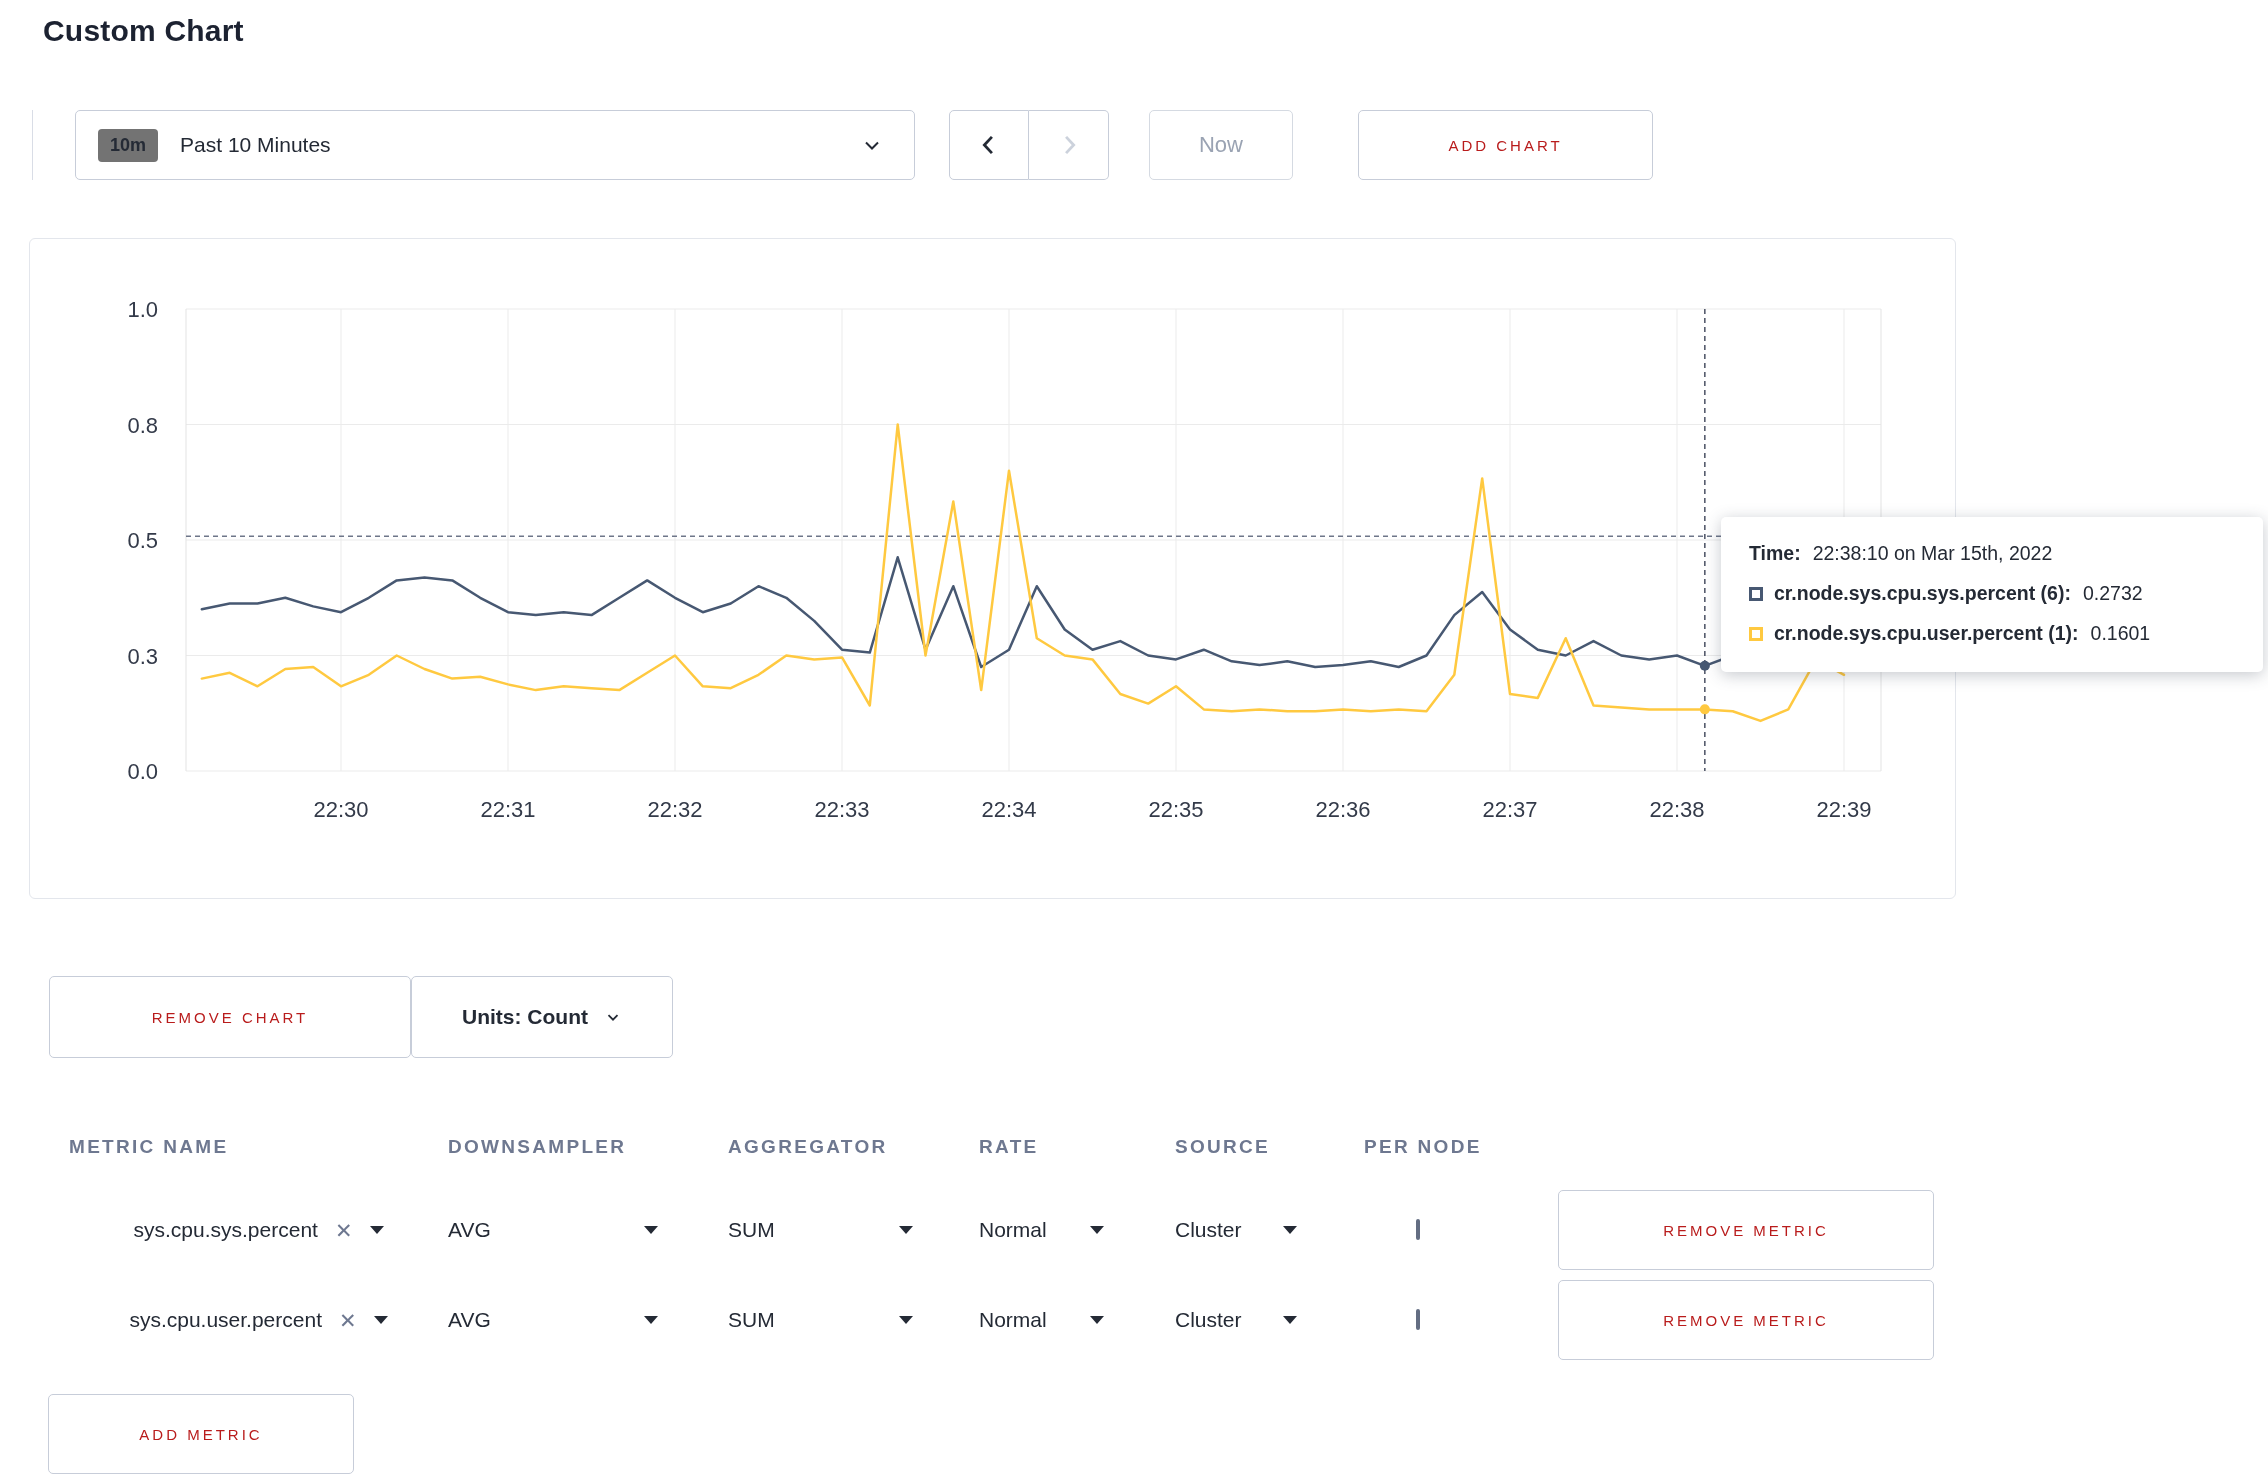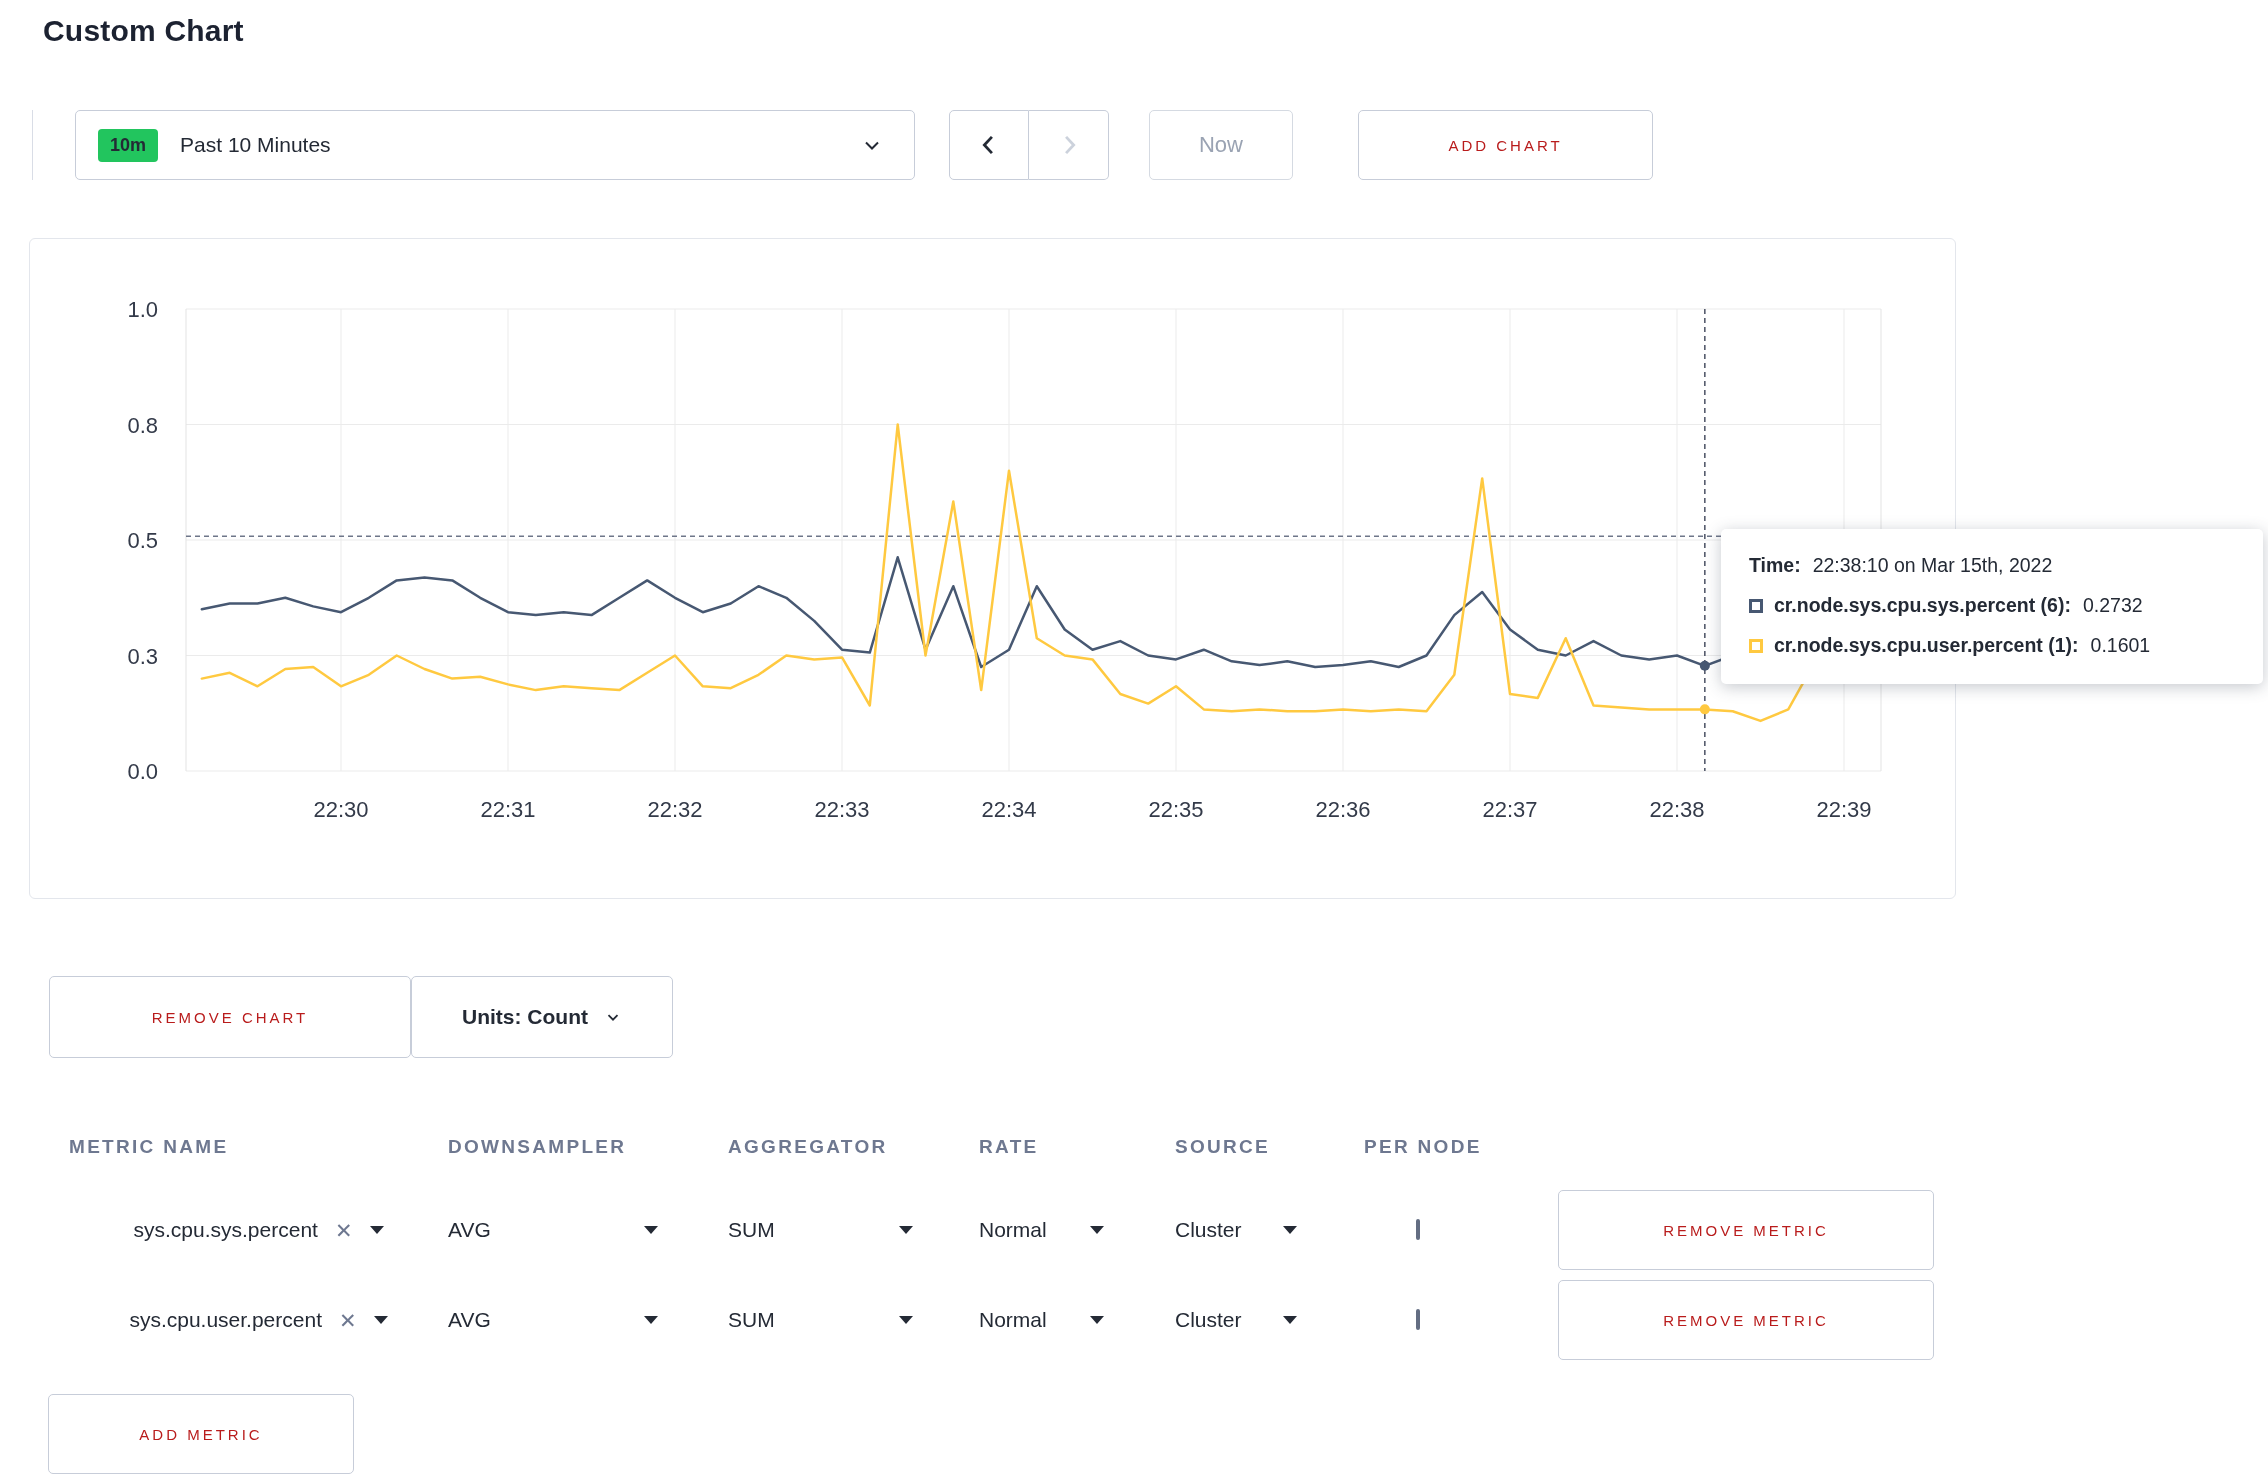--- a/index.html
+++ b/index.html
@@ -36,21 +36,21 @@
     width: 840px;
     background: #fff;
     border: 1px solid #c7cdd9;
     border-radius: 5px;
     display: flex;
     align-items: center;
     padding: 0 30px 0 22px;
     cursor: pointer;
   }
   .range-badge {
-    background: #22c55e;
+    background: #737373;
     border-radius: 4px;
     font-size: 18px;
     font-weight: 700;
     padding: 6px 12px;
     color: #242a35;
   }
   .range-label { margin-left: 22px; font-size: 21px; }
   .range-select .chev { margin-left: auto; }
   .nav-group { display: flex; margin-left: 34px; }
   .nav-btn {
@@ -97,21 +97,21 @@
     border: 1px solid #e3e6ec;
     border-radius: 6px;
     position: relative;
   }
   .chart-card svg { width: 100%; height: 100%; display: block; }
   svg text { font-family: "Liberation Sans", sans-serif; }
   
   .chart-tooltip {
     position: absolute;
     left: 1721px;
-    top: 529px;
+    top: 517px;
     width: 542px;
     background: #fff;
     border-radius: 5px;
     box-shadow: 0 3px 16px rgba(50, 60, 80, 0.28);
     padding: 25px 28px 27px 28px;
     font-size: 19.5px;
     z-index: 5;
   }
   .tt-row { display: flex; align-items: center; margin-top: 17px; white-space: nowrap; }
   .tt-row:first-child { margin-top: 0; }

